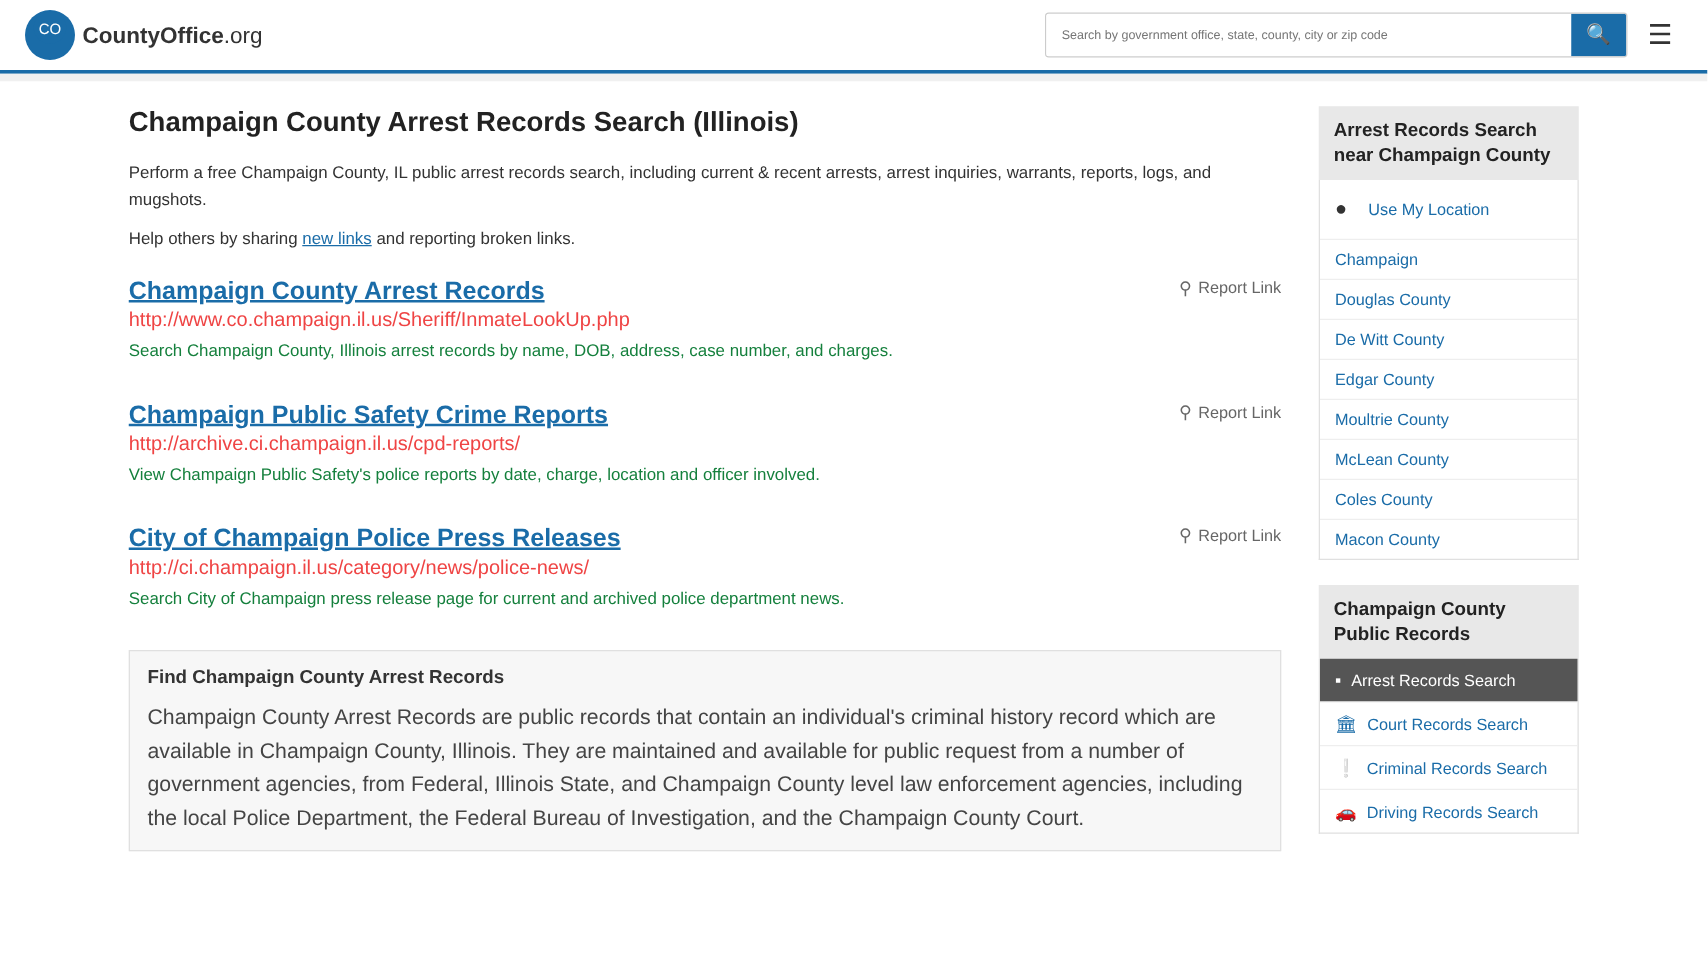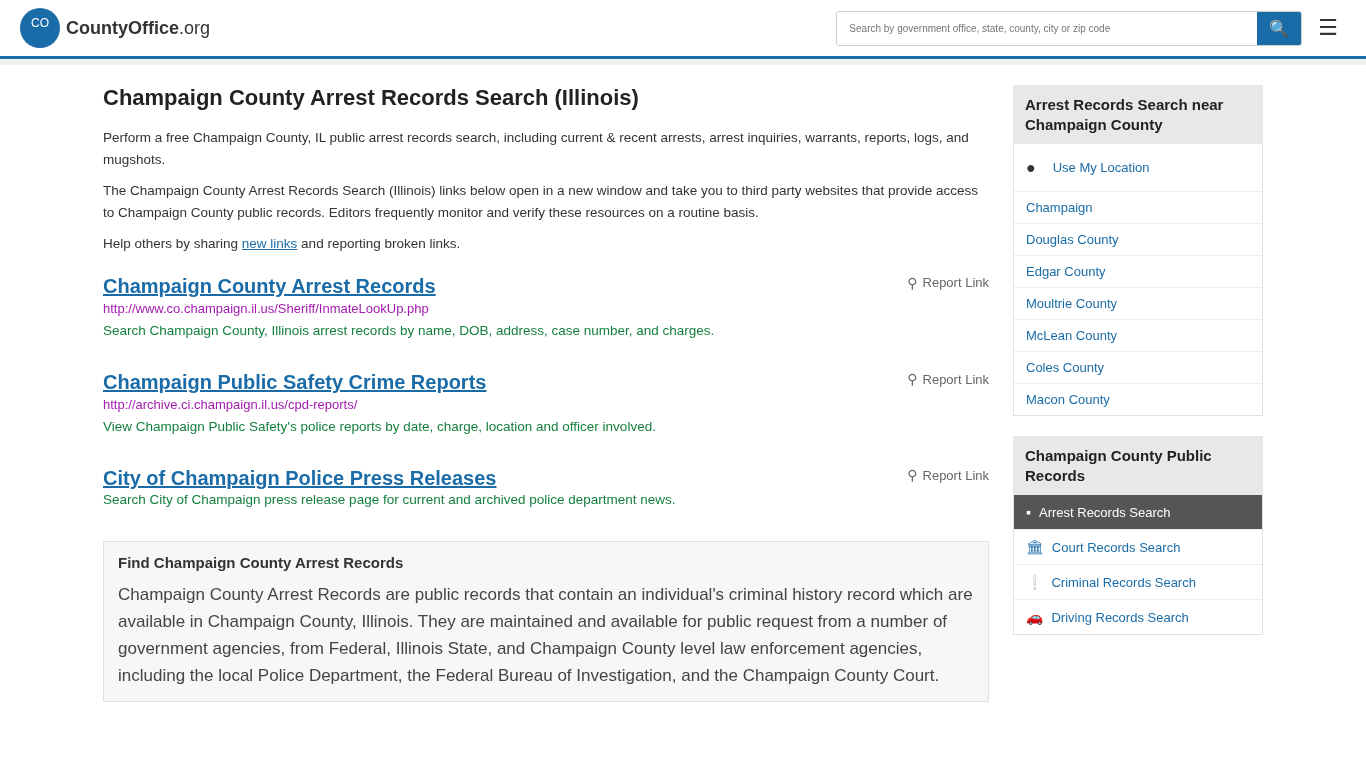--- a/index.html
+++ b/index.html
@@ -69,21 +69,21 @@
       background: #f0f0f0;
       height: 6px;
     }
 
     
     .main-container {
       max-width: 1200px;
       margin: 0 auto;
       padding: 20px 20px;
       display: flex;
-      gap: 12px;
+      gap: 30px;
     }
 
     
     .content {
       flex: 1;
     }
 
     .page-title {
       font-size: 22px;
       font-weight: bold;
@@ -140,22 +140,22 @@
       gap: 5px;
       color: #666;
       font-size: 13px;
       cursor: pointer;
       white-space: nowrap;
     }
     .report-icon {
       font-size: 14px;
     }
     .result-url {
-      color: #a21caf;
-      font-size: 13px;
+      color: #ef4444;
+      font-size: 16px;
       margin: 3px 0 5px;
     }
     .result-desc {
       font-size: 13.5px;
       color: #15803d;
       line-height: 1.5;
     }
 
     
     .find-section {
@@ -171,23 +171,22 @@
       margin-bottom: 10px;
     }
     .find-text {
       font-size: 17px;
       color: #444;
       line-height: 1.6;
     }
 
     
     .sidebar {
-      width: 250px;
+      width: 208px;
       flex-shrink: 0;
-      margin-left: 12px;
     }
 
     .sidebar-section {
       margin-bottom: 20px;
     }
     .sidebar-heading {
       background: #e8e8e8;
       padding: 10px 12px;
       font-size: 15px;
       font-weight: bold;
@@ -285,21 +284,20 @@
 <div class="top-bar"></div>
 
 <div class="main-container">
 
   <div class="content">
 
     <h1 class="page-title">Champaign County Arrest Records Search (Illinois)</h1>
 
 
     <p class="intro-text">Perform a free Champaign County, IL public arrest records search, including current &amp; recent arrests, arrest inquiries, warrants, reports, logs, and mugshots.</p>
-    <p class="intro-text">The Champaign County Arrest Records Search (Illinois) links below open in a new window and take you to third party websites that provide access to Champaign County public records. Editors frequently monitor and verify these resources on a routine basis.</p>
     <p class="intro-text">
       <span>Help others by sharing </span><a href="#" class="intro-link">new links</a><span> and reporting broken links.</span>
     </p>
 
     <div id="result-list">
         <div class="result-item">
       <div class="result-header">
         <a href="#" class="result-title">Champaign County Arrest Records</a>
         <div class="report-link">
           <span class="report-icon">⚲</span>
@@ -321,20 +319,21 @@
       <div class="result-desc">View Champaign Public Safety's police reports by date, charge, location and officer involved.</div>
     </div>
         <div class="result-item">
       <div class="result-header">
         <a href="#" class="result-title">City of Champaign Police Press Releases</a>
         <div class="report-link">
           <span class="report-icon">⚲</span>
           <span>Report Link</span>
         </div>
       </div>
+      <div class="result-url">http://ci.champaign.il.us/category/news/police-news/</div>
       <div class="result-desc">Search City of Champaign press release page for current and archived police department news.</div>
     </div>
       </div>
 
     <div class="find-section">
       <div class="find-title">Find Champaign County Arrest Records</div>
       <p class="find-text">Champaign County Arrest Records are public records that contain an individual's criminal history record which are available in Champaign County, Illinois. They are maintained and available for public request from a number of government agencies, from Federal, Illinois State, and Champaign County level law enforcement agencies, including the local Police Department, the Federal Bureau of Investigation, and the Champaign County Court.</p>
     </div>
 
   </div>
@@ -350,20 +349,23 @@
             <a href="#">Use My Location</a>
           </div>
         </li>
       <li>
             <a href="#">Champaign</a>
           </li>
           <li>
             <a href="#">Douglas County</a>
           </li>
           <li>
+            <a href="#">De Witt County</a>
+          </li>
+          <li>
             <a href="#">Edgar County</a>
           </li>
           <li>
             <a href="#">Moultrie County</a>
           </li>
           <li>
             <a href="#">McLean County</a>
           </li>
           <li>
             <a href="#">Coles County</a>

